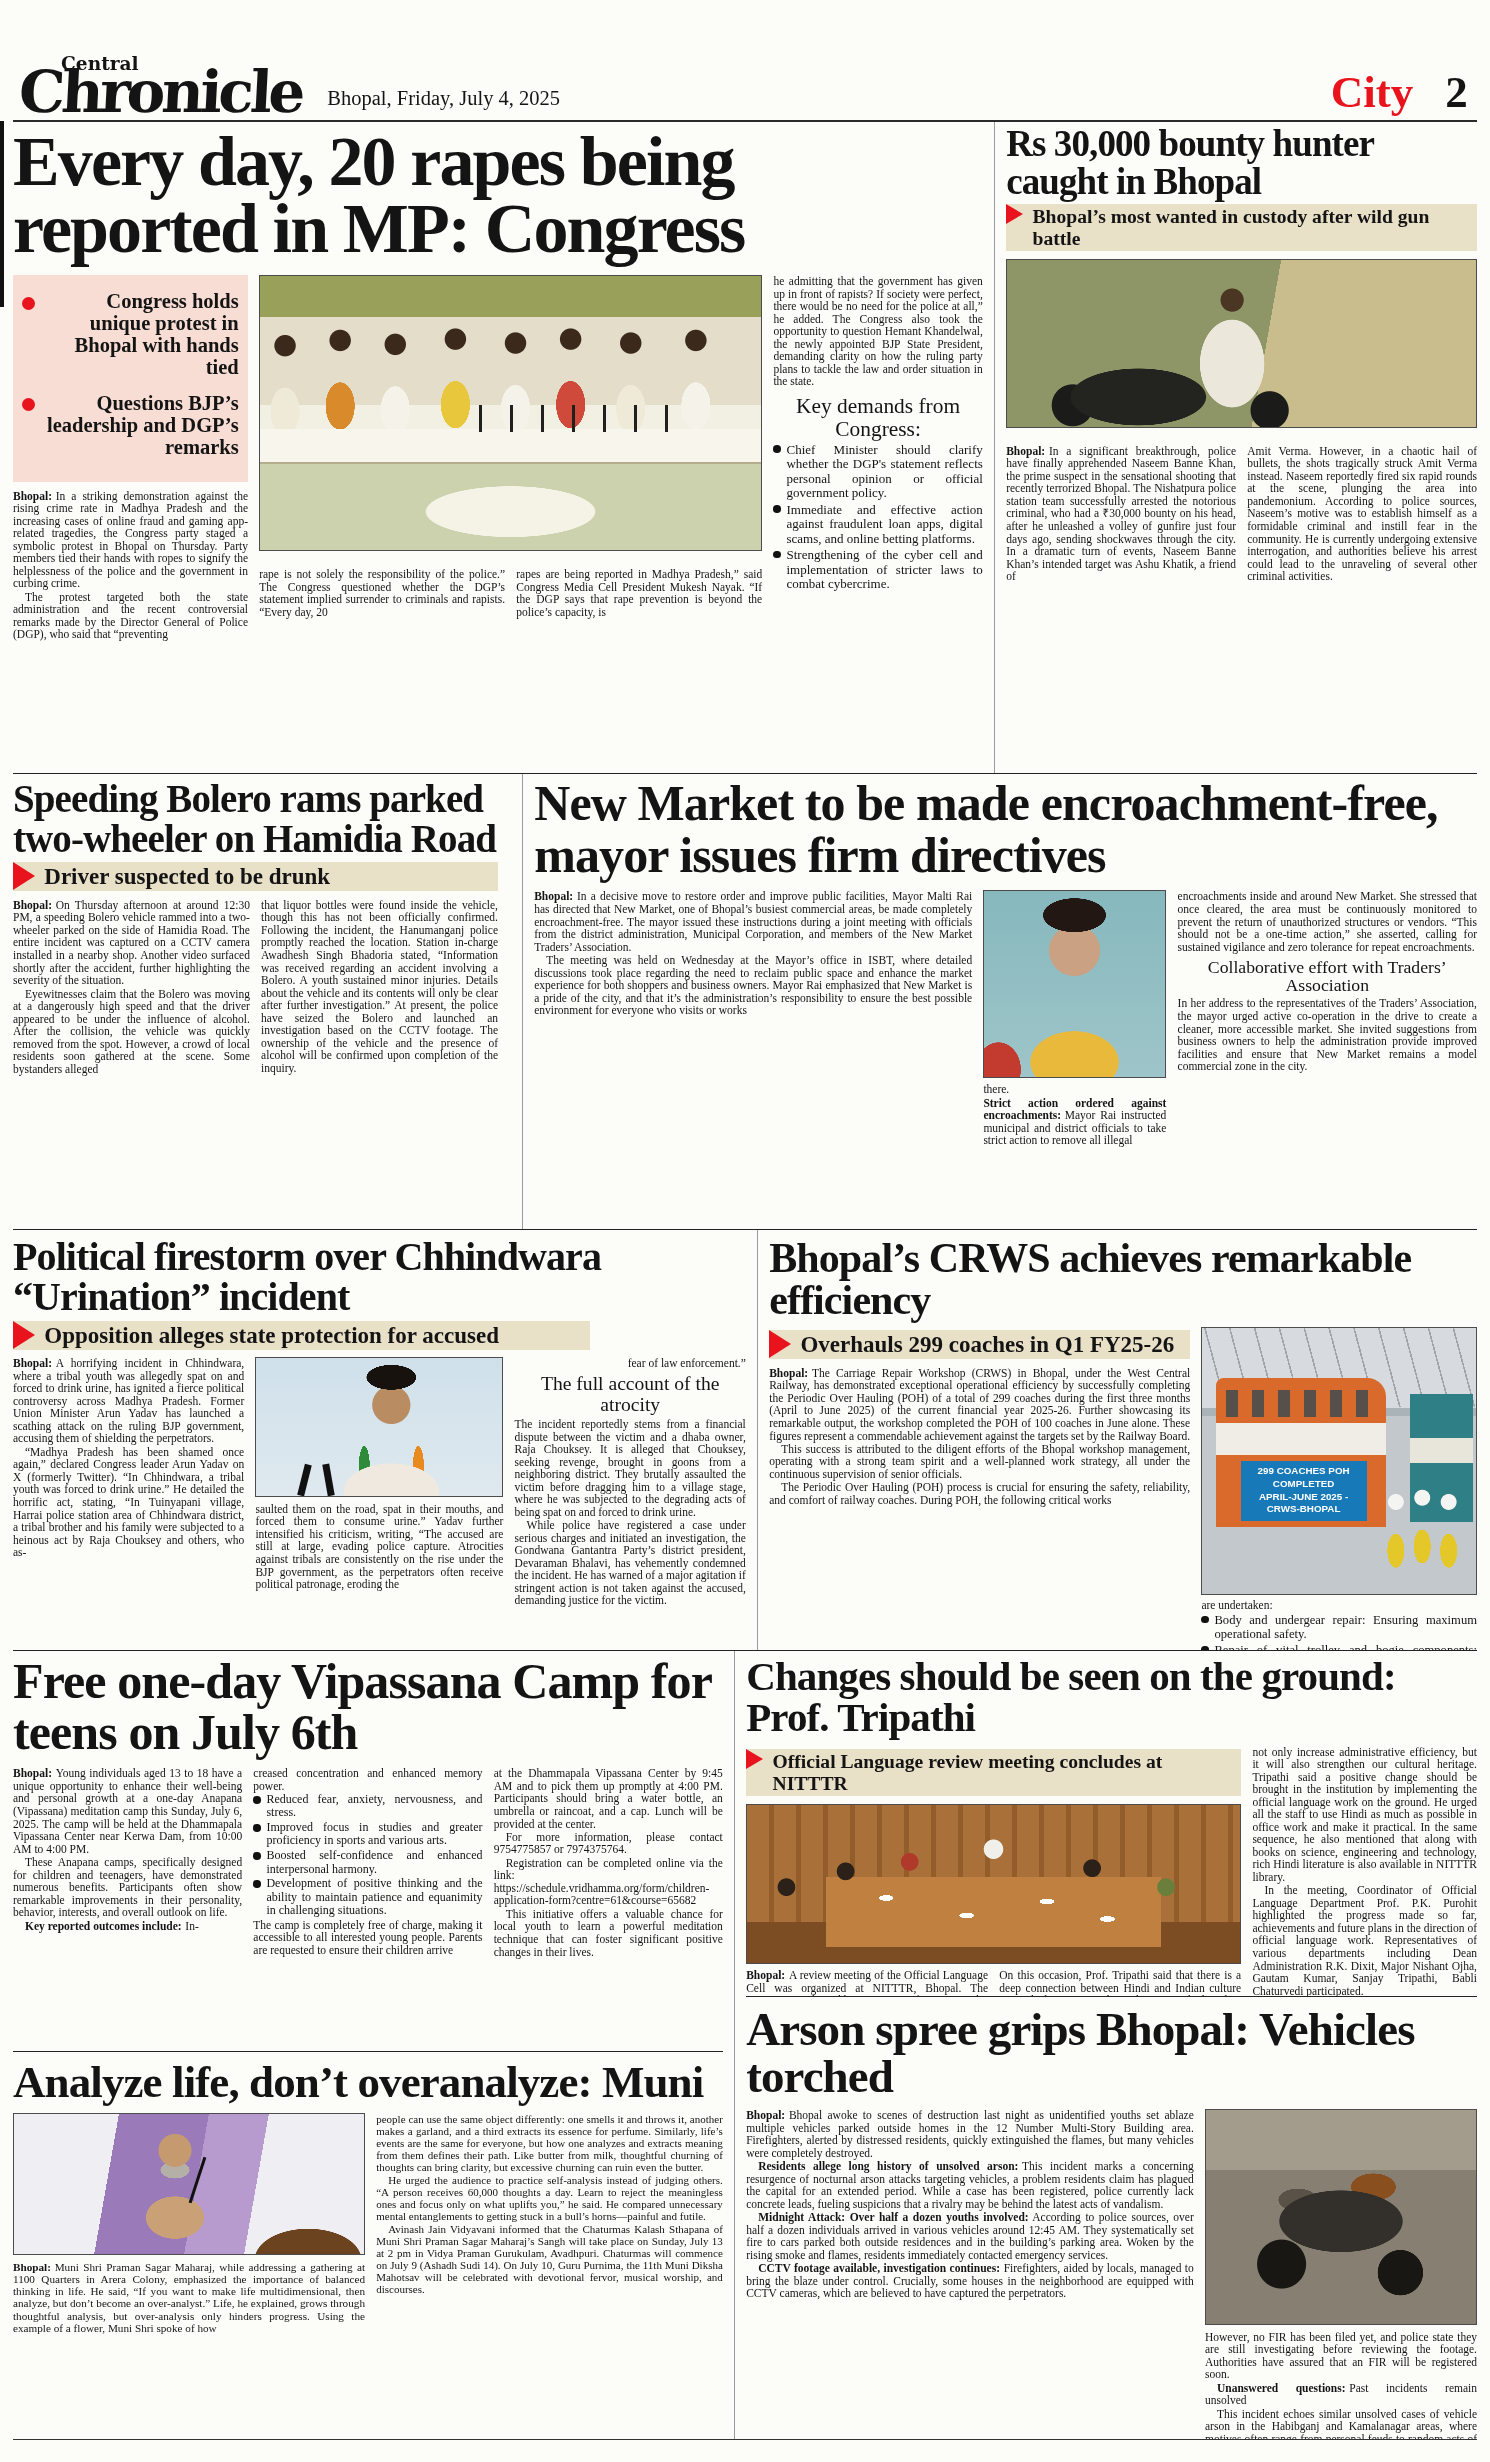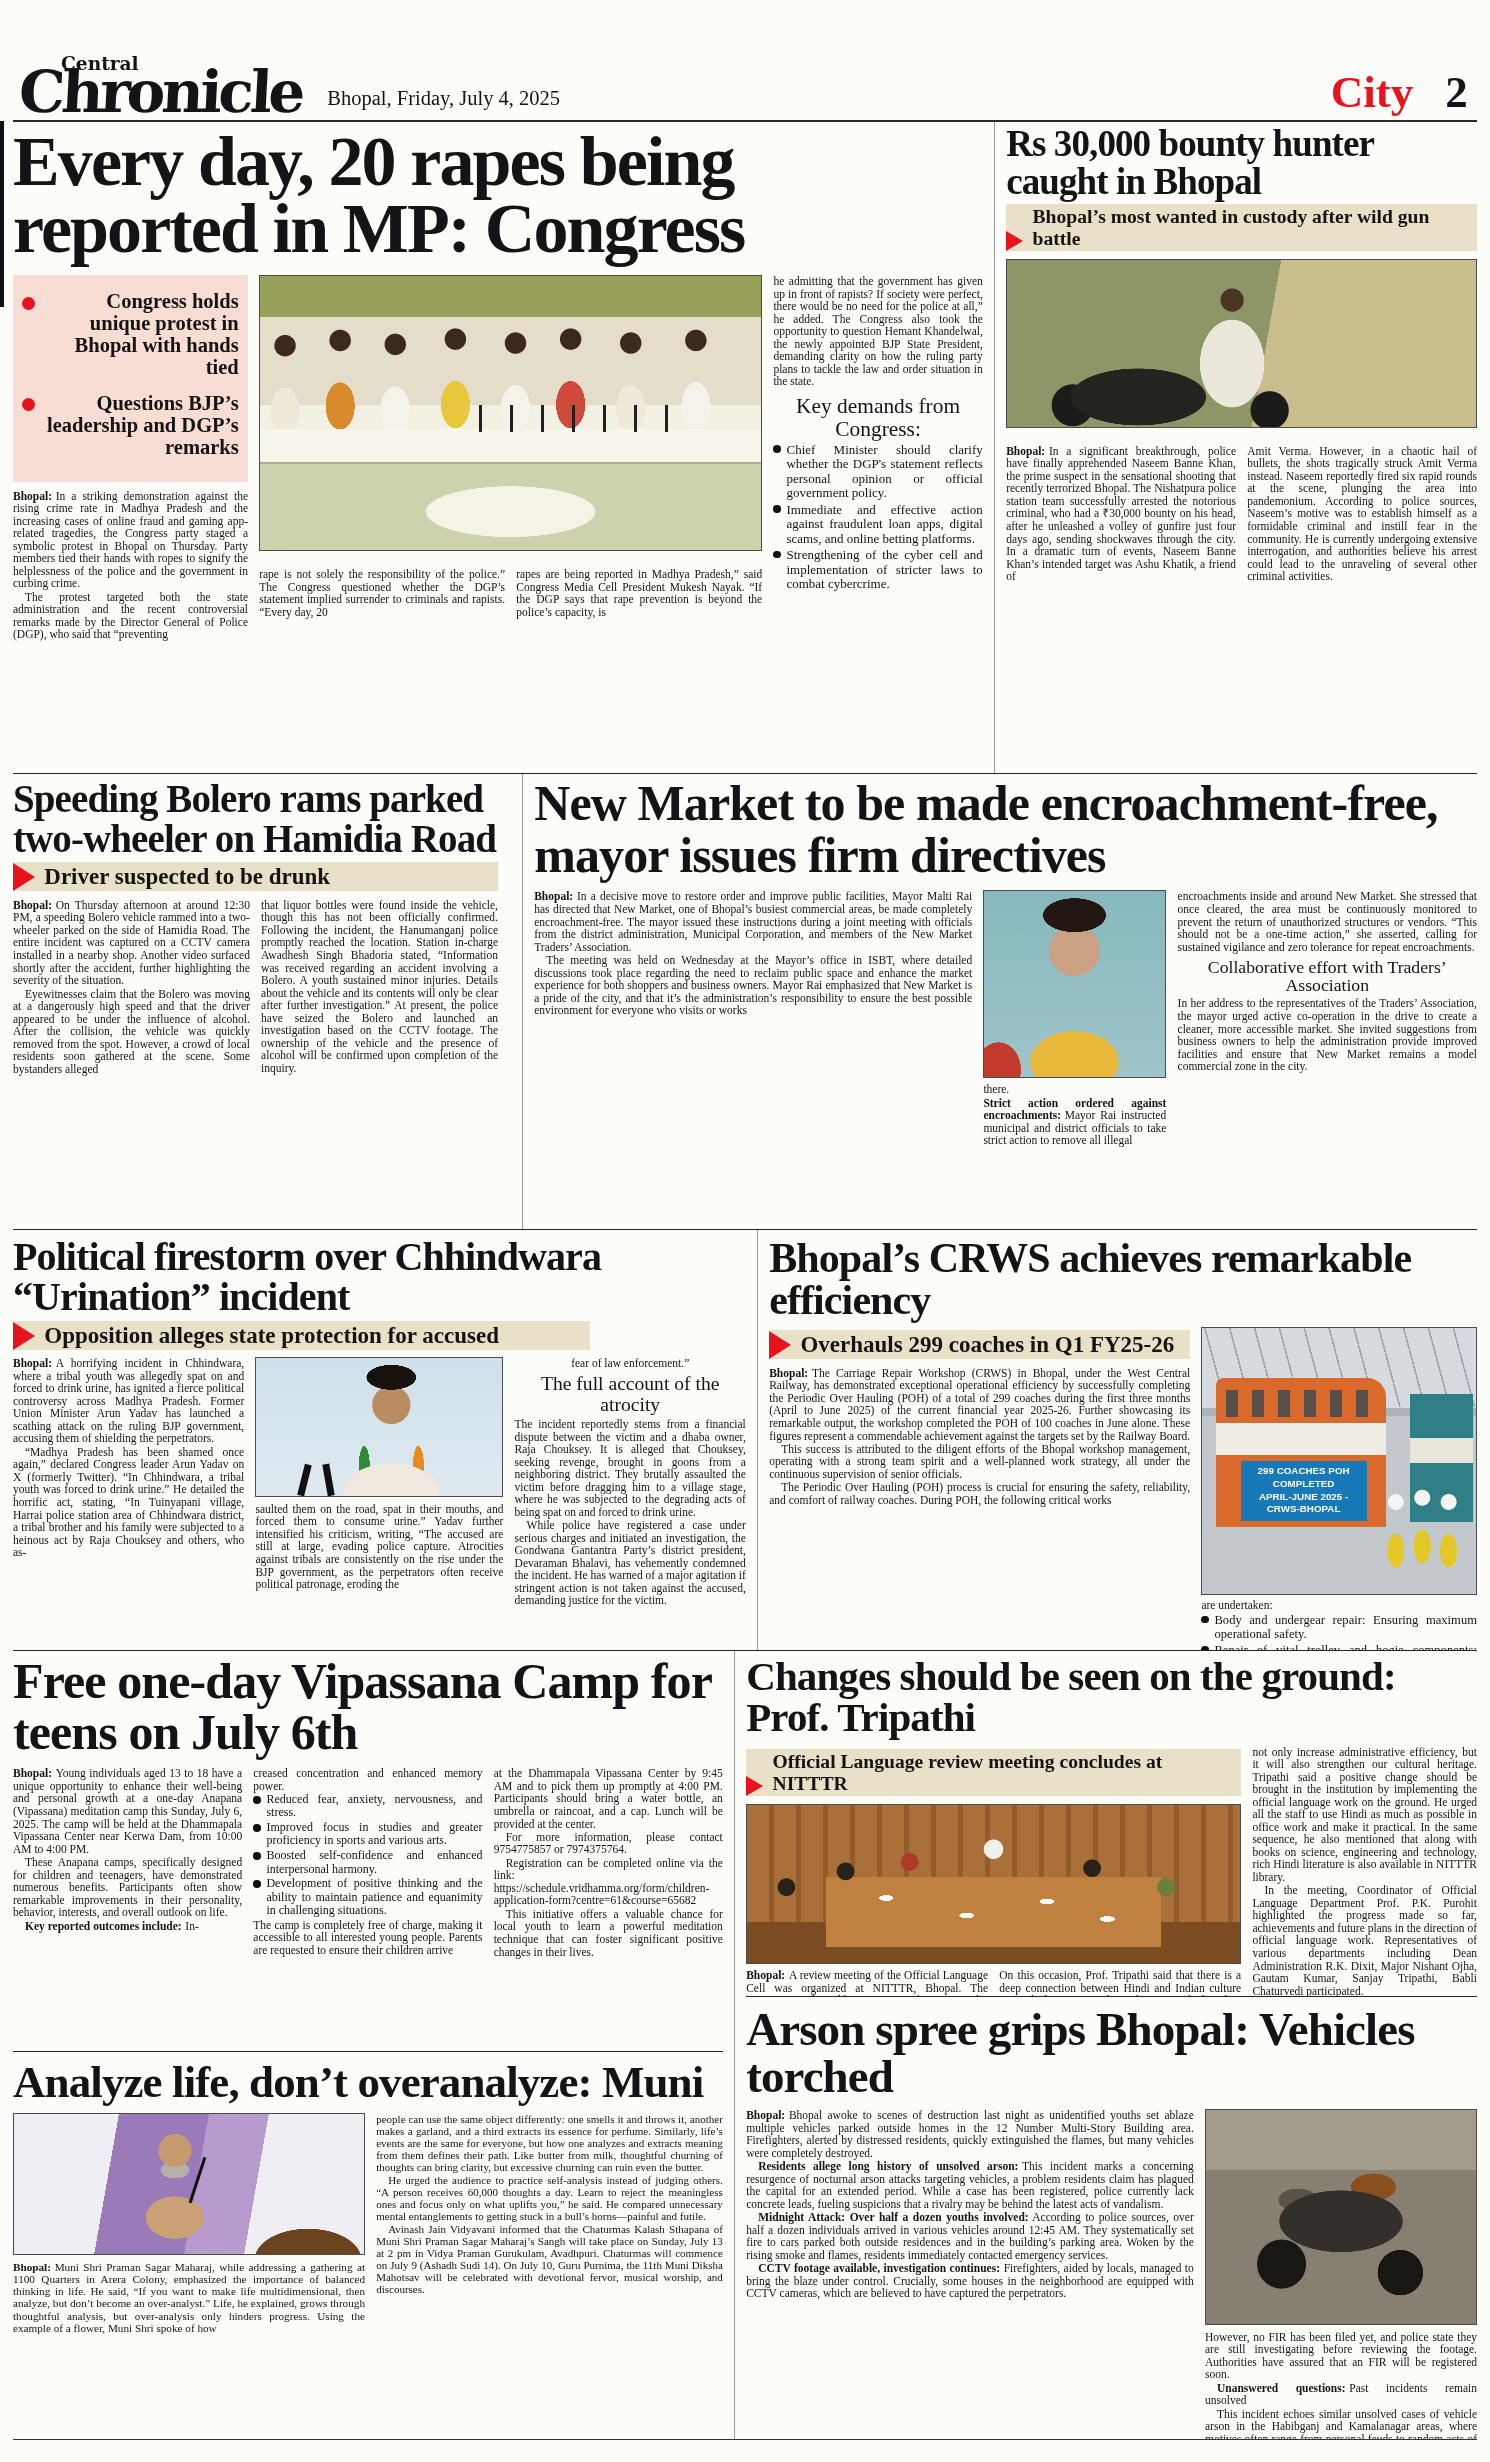--- a/index.html
+++ b/index.html
@@ -25,21 +25,21 @@
 .lower{height:788px;display:flex}
 .divR{border-right:0.9px solid #9b9b9b}
 .cols{display:flex;gap:11.2px}
 .col{flex:1;min-width:0}
 .bt{font-size:11.5px;line-height:1.09;text-align:justify}
 .bt p{margin:0 0 0.9px}
 .bt p+p{text-indent:12px}
 strong.lbl{margin-right:3.7px}
 h1,h2{margin:0;font-weight:700}
 .subhead{font-size:17.7px;font-weight:400;line-height:1.04;margin:4.7px 0 2.8px;text-align:center}
-.kick{display:flex;align-items:flex-end;background:#e9e0c8;margin:3.7px 0 7.5px}
+.kick{display:flex;align-items:flex-start;background:#e9e0c8;margin:3.7px 0 7.5px}
 .kick .arr{width:0;height:0;border-top:14px solid transparent;border-bottom:14px solid transparent;border-left:22.4px solid #e8131d;margin-right:9.3px;flex:none}
 .kick .kt{font-size:23px;font-weight:700;line-height:1.1;padding:1.9px 5.6px 1.9px 0}
 .kick.sm .kt{font-size:19.6px}
 .kick.sm .arr{border-top-width:10.2px;border-bottom-width:10.2px;border-left-width:17px}
 .blist .itm{display:flex;margin:0 0 1.9px;text-align:justify}
 .blist .dot{width:7.5px;height:7.5px;border-radius:50%;background:#111;flex:none;margin:2.8px 5.6px 0 0}
 .hibox{background:#f7ddd3;padding:15px 9.3px 9.3px;margin-bottom:7.5px}
 .hibox .itm{display:flex;margin-bottom:13px;font-size:20.5px;font-weight:700;line-height:1.08;text-align:right}
 .hibox .dot{width:13px;height:13px;background:#e8131d;border-radius:50%;flex:none;margin:6.5px 8.4px 0 0}
 
@@ -288,21 +288,21 @@
           <p>“Madhya Pradesh has been shamed once again,” declared Congress leader Arun Yadav on X (formerly Twitter). “In Chhindwara, a tribal youth was forced to drink urine.” He detailed the horrific act, stating, “In Tuinyapani village, Harrai police station area of Chhindwara district, a tribal brother and his family were subjected to a heinous act by Raja Chouksey and others, who as-</p>
         </div>
         <div style="width:248px">
           <div class="ph ph-chhind">
               <span class="mic"></span>
               <span class="mic mic2"></span>
             </div>
           <p class="bt" style="margin-top:5.6px">saulted them on the road, spat in their mouths, and forced them to consume urine.” Yadav further intensified his criticism, writing, “The accused are still at large, evading police capture. Atrocities against tribals are consistently on the rise under the BJP government, as the perpetrators often receive political patronage, eroding the</p>
         </div>
         <div class="col bt">
-          <p style="text-align:center">fear of law enforcement.”</p>
+          <p style="text-align:right">fear of law enforcement.”</p>
           <div class="subhead" style="font-size:19.6px">The full account of the atrocity</div>
           <p>The incident reportedly stems from a financial dispute between the victim and a dhaba owner, Raja Chouksey. It is alleged that Chouksey, seeking revenge, brought in goons from a neighboring district. They brutally assaulted the victim before dragging him to a village stage, where he was subjected to the degrading acts of being spat on and forced to drink urine.</p>
           <p>While police have registered a case under serious charges and initiated an investigation, the Gondwana Gantantra Party’s district president, Devaraman Bhalavi, has vehemently condemned the incident. He has warned of a major agitation if stringent action is not taken against the accused, demanding justice for the victim.</p>
         </div>
       </div>
     </article>
 
     <article style="flex:1;padding-left:11.2px">
       <h2 class="h-crws">Bhopal’s CRWS achieves remarkable efficiency</h2>
       <div class="cols">

